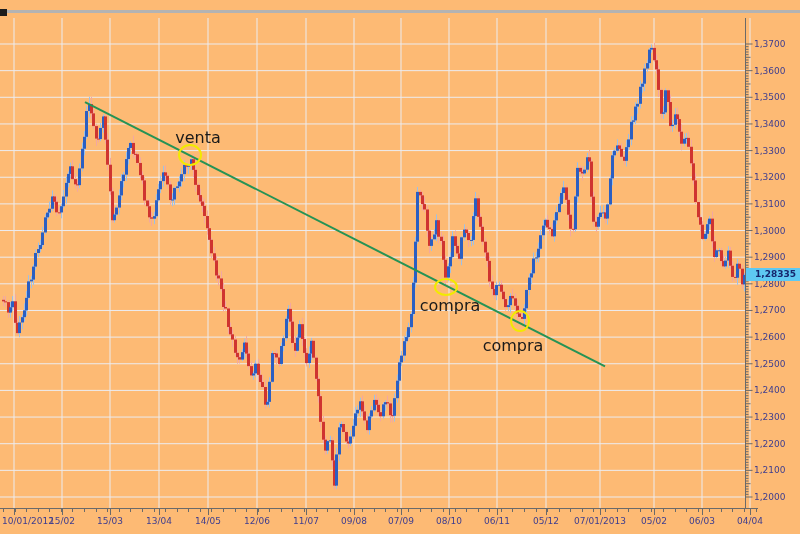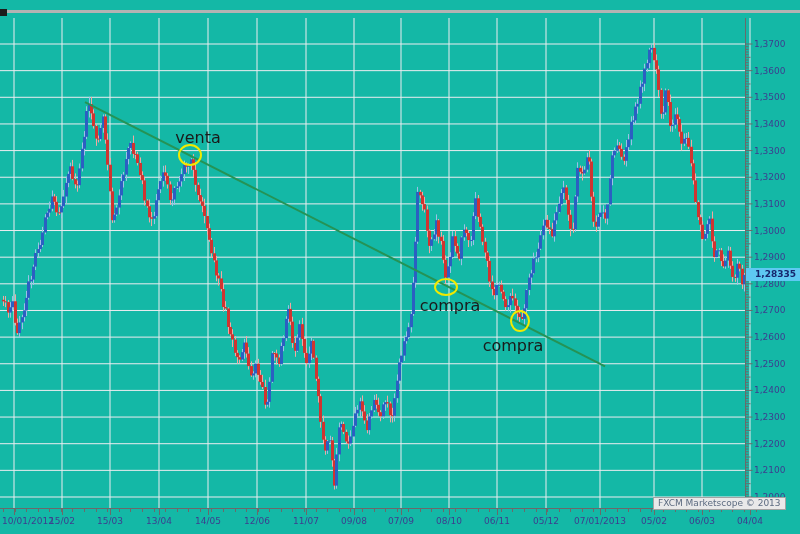--- a/index.html
+++ b/index.html
@@ -1,16 +1,16 @@
 <!DOCTYPE html>
 <html><head>
 <meta charset="utf-8">
 <style>
   html,body{margin:0;padding:0;background:#fff;}
-  .screen{position:relative;width:800px;height:534px;background:#14b8a6;overflow:hidden;
+  .screen{position:relative;width:800px;height:534px;background:#fdba74;overflow:hidden;
           font-family:"DejaVu Sans",sans-serif;}
   .top-bar{position:absolute;left:0;top:10px;width:800px;height:3px;background:#b3b3b3;}
   .splitter-handle{position:absolute;left:0;top:9px;width:7px;height:7px;background:#1c1c1c;}
   #chart-svg{position:absolute;left:0;top:0;}
   .annotation{position:absolute;transform:translate(-50%,-50%);font-size:16px;color:#1a1a1a;
               white-space:nowrap;}
   .price-tag{position:absolute;left:746px;width:51px;height:13px;line-height:13px;
              font-size:9px;font-weight:bold;color:#16276d;background:#5ec9f2;padding-left:9px;}
   .watermark{position:absolute;left:653px;top:497px;height:11px;line-height:11px;
              font-size:9px;color:#5c6b80;background:#e9e9e9;border:1px solid #a3a3a3;
@@ -1006,14 +1006,13 @@
         <text x="750" y="524" font-size="9" fill="#3d3d8f" text-anchor="middle">04/04</text>
       </g>
     </svg>
 
   <div class="annotation" id="ann0" style="left: 198px; top: 137px;">venta</div>
   <div class="annotation" id="ann1" style="left: 450px; top: 305px;">compra</div>
   <div class="annotation" id="ann2" style="left: 513px; top: 345px;">compra</div>
 
   <div class="price-tag" id="price-tag" style="top: 268px;">1,28335</div>
 
-  <div class="watermark">FXCM Marketscope © 2013</div>
 </div>
 
 </body></html>

